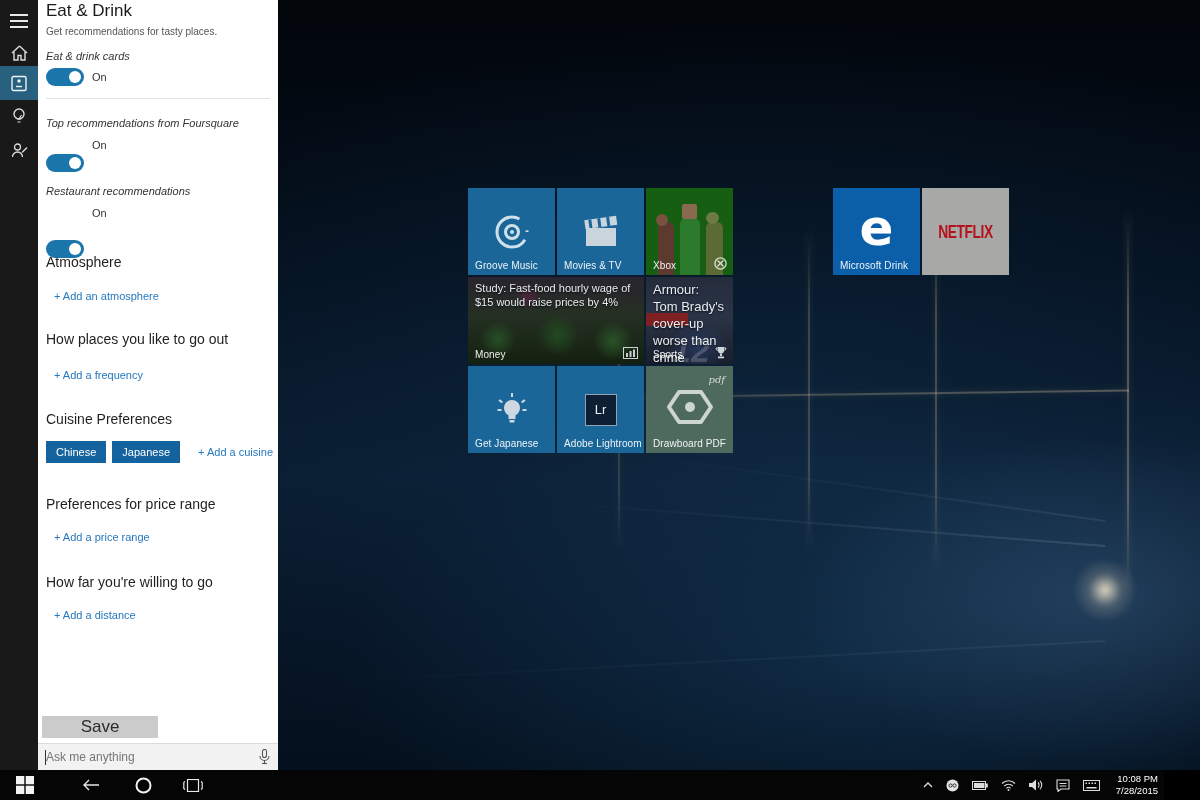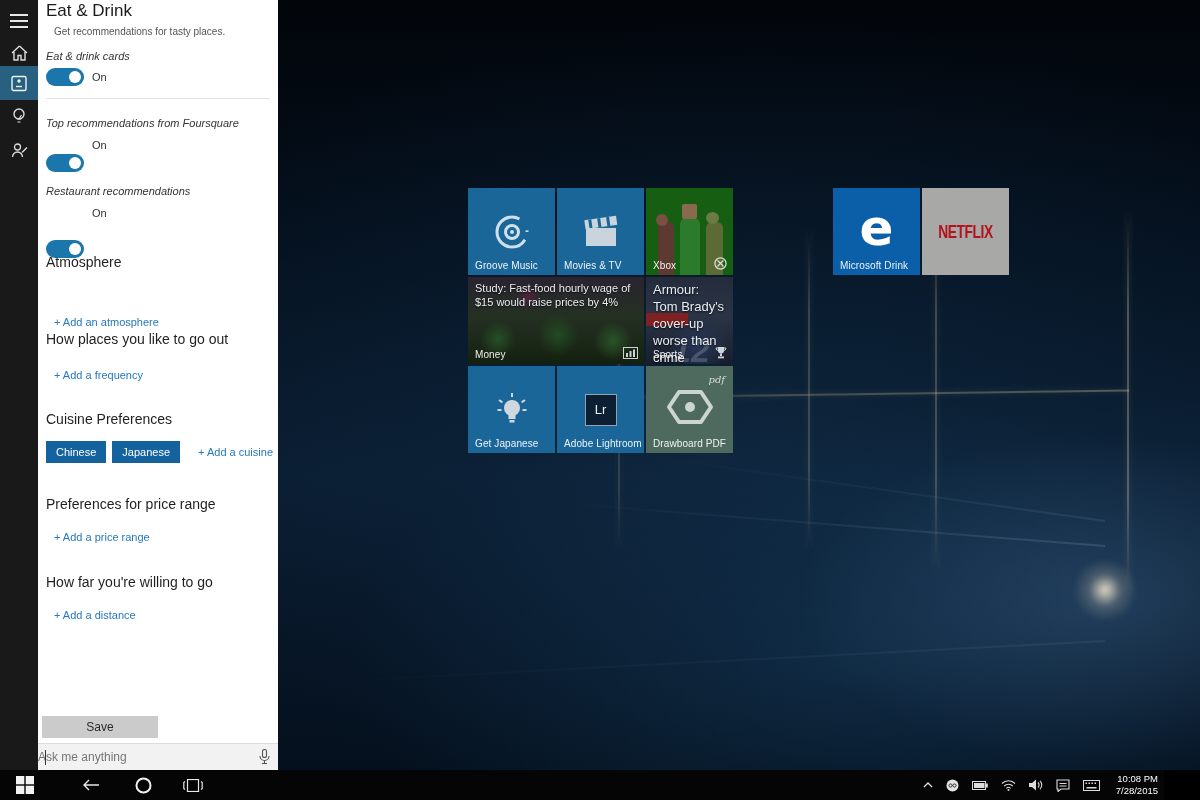--- a/index.html
+++ b/index.html
@@ -62,23 +62,23 @@
   .cn-title { font-size:17px; font-weight:300; color:#1a1a1a; }
   .cn-sub { font-size:10px; color:#555; }
   .cn-label { font-size:11px; color:#333;font-style:italic; }
   .cn-heading { font-size:14px; font-weight:400; color:#1f1f1f; }
   .cn-link { font-size:11px; color:#2678be; cursor:pointer; }
   .toggle { width:38px; height:18px; border-radius:9px; background:#1a76ab; position:relative; cursor:pointer; }
   .toggle .knob { position:absolute; right:3px; top:3px; width:12px; height:12px; border-radius:50%; background:#fff; }
   .on-label { font-size:11px; color:#333; }
   .divider { height:1px; background:#e2e2e2; }
   .chip { display:inline-block; background:#15639e; color:#fff; font-size:11px; padding:5px 10px; margin-right:6px; cursor:pointer; }
-  .save-btn { width:116px; height:22px; background:#cbcbcb; border:none; font-size:12px; color:#2b2b2b; cursor:pointer; font-family:inherit; }
+  .save-btn { width:116px; height:22px; background:#cbcbcb; border:none; font-size:17px; color:#2b2b2b; cursor:pointer; font-family:inherit; }
   .searchbox { position:absolute; left:0; bottom:0; width:240px; height:27px; background:#f2f2f2; border-top:1px solid #dcdcdc; display:flex; align-items:center; }
-  .searchbox input { flex:1; border:none; background:transparent; outline:none; font-size:12px; color:#444; padding-left:0; font-family:inherit; }
+  .searchbox input { flex:1; border:none; background:transparent; outline:none; font-size:12px; color:#444; padding-left:8px; font-family:inherit; }
   .searchbox input::placeholder { color:#767676; opacity:1; }
   .caret { position:absolute; left:7px; top:6px; width:1px; height:15px; background:#333; }
 
   
   .taskbar { position:absolute; left:0; top:770px; width:1164px; height:30px; background:#050505; z-index:20; display:flex; align-items:center; }
   .tb-btn { width:46px; height:30px; display:flex; align-items:center; justify-content:center; cursor:pointer; }
   .tray { position:absolute; right:64px; top:0; height:30px; display:flex; align-items:center; gap:13px; }
   .clock { position:absolute; right:6px; top:3px; text-align:right; color:#fff; font-size:9.5px; line-height:1.25; cursor:default; }
   svg { display:block; }
 </style>
@@ -248,21 +248,21 @@
       <svg width="17" height="16" viewBox="0 0 17 16">
         <circle cx="6.5" cy="5" r="3" fill="none" stroke="#dcdcdc" stroke-width="1.3"></circle>
         <path d="M1.5 15 a5 5 0 0 1 10 0" fill="none" stroke="#dcdcdc" stroke-width="1.3"></path>
         <path d="M11 9.5 l4.5 -4.5 l1 1 l-4.5 4.5 l-1.6 0.6 z" fill="#dcdcdc"></path>
       </svg>
     </div>
   </aside>
 
   <section class="cn-panel">
     <h1 class="abs cn-title" style="left:8px; top:1px;">Eat &amp; Drink</h1>
-    <p class="abs cn-sub" style="left:16px; top:26px;">Get recommendations for tasty places.</p>
+    <p class="abs cn-sub" style="left:8px; top:26px;">Get recommendations for tasty places.</p>
 
     <span class="abs cn-label" style="left:8px; top:50px;">Eat &amp; drink cards</span>
     <div class="abs toggle" style="left:8px; top:68px;">
         <div class="knob"></div>
       </div>
     <span class="abs on-label" style="left:54px; top:71px;">On</span>
     <div class="abs divider" style="left:8px; top:98px; width:224px;"></div>
 
     <span class="abs cn-label" style="left:8px; top:117px;">Top recommendations from Foursquare</span>
     <div class="abs toggle" style="left:8px; top:136px;">
@@ -270,21 +270,21 @@
       </div>
     <span class="abs on-label" style="left:54px; top:139px;">On</span>
 
     <span class="abs cn-label" style="left:8px; top:185px;">Restaurant recommendations</span>
     <div class="abs toggle" style="left:8px; top:204px;">
         <div class="knob"></div>
       </div>
     <span class="abs on-label" style="left:54px; top:207px;">On</span>
 
     <h2 class="abs cn-heading" style="left:8px; top:254px;">Atmosphere</h2>
-    <span class="abs cn-link" style="left:16px; top:290px;margin-top:26px;">+ Add an atmosphere</span>
+    <span class="abs cn-link" style="left:16px; top:290px;">+ Add an atmosphere</span>
 
     <h2 class="abs cn-heading" style="left:8px; top:331px;">How places you like to go out</h2>
     <span class="abs cn-link" style="left:16px; top:369px;">+ Add a frequency</span>
 
     <h2 class="abs cn-heading" style="left:8px; top:411px;">Cuisine Preferences</h2>
     <div class="abs" style="left:8px; top:441px; display:flex; align-items:center;">
       <span class="chip">Chinese</span>
       <span class="chip">Japanese</span>
       <span class="cn-link" style="margin-left:12px;">+ Add a cuisine</span>
     </div>

